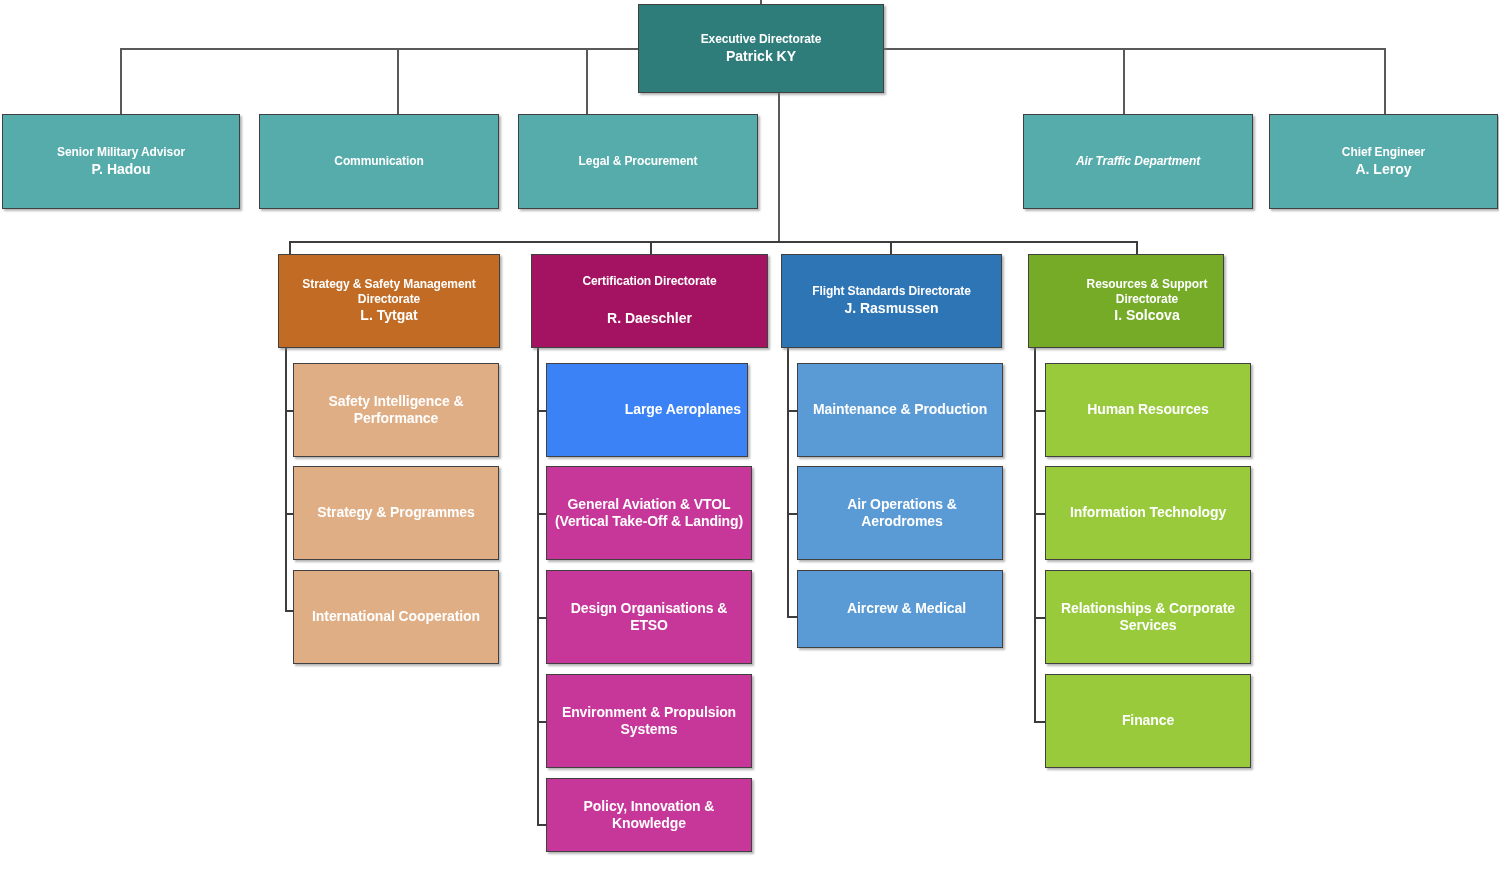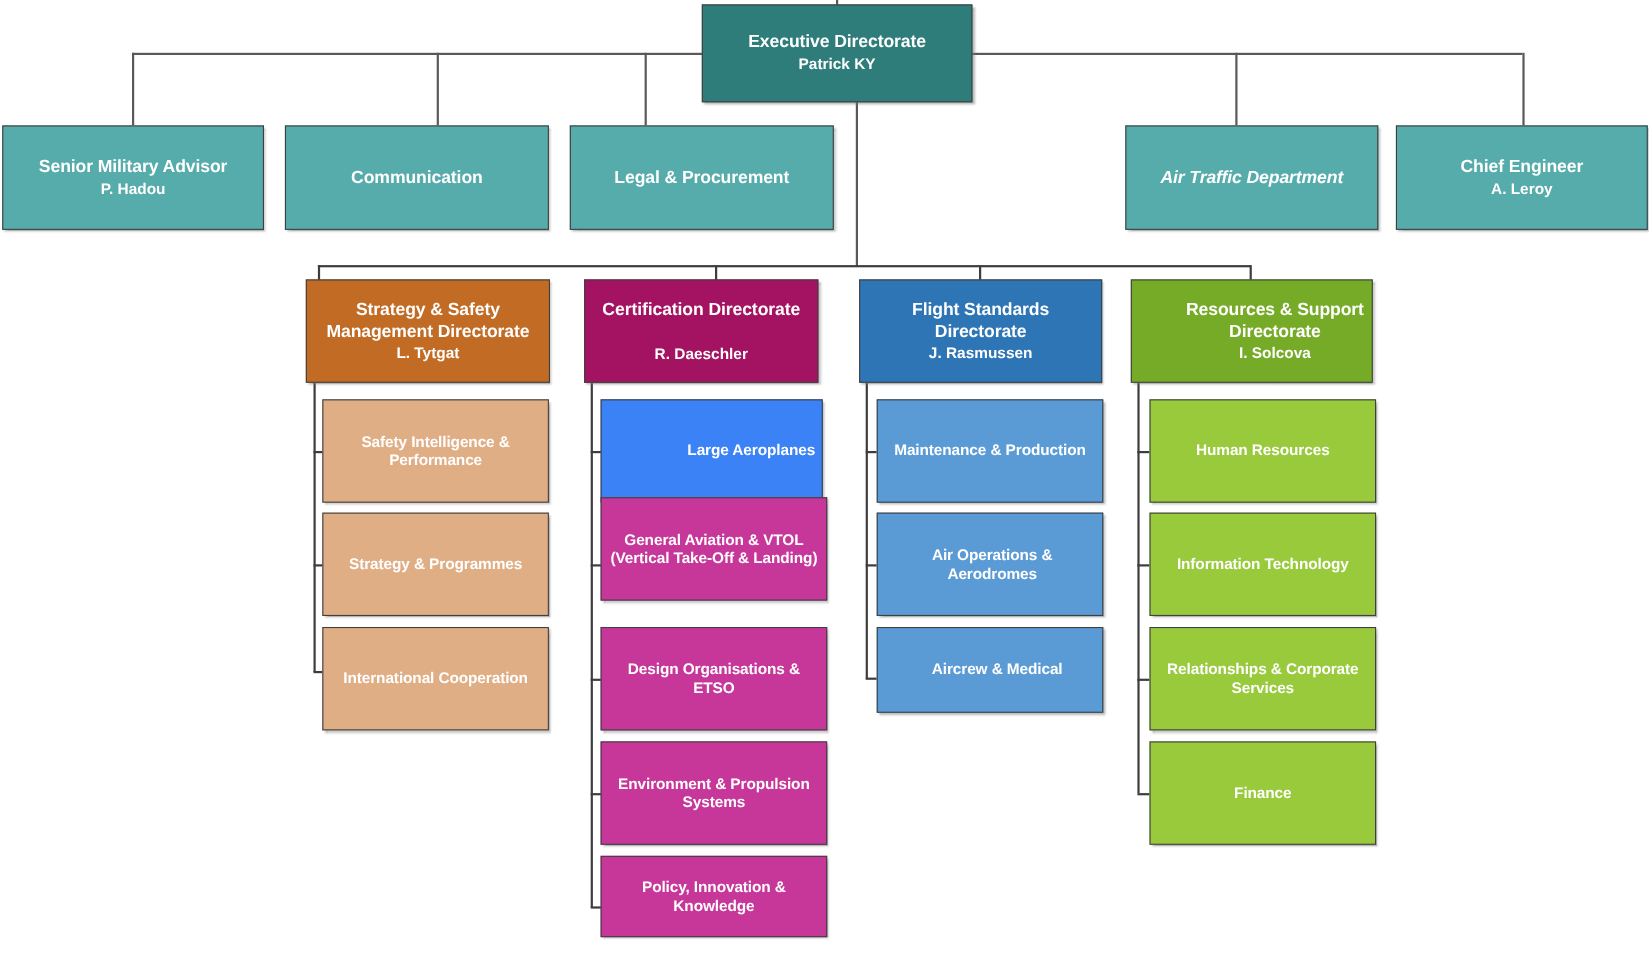--- a/index.html
+++ b/index.html
@@ -26,21 +26,21 @@
     flex-direction: column;
     align-items: center;
     justify-content: center;
     text-align: center;
     color: #ffffff;
     padding: 2px 6px;
     z-index: 5;
   }
   .node .title {
     font-weight: bold;
-    font-size: 16px;
+    font-size: 12px;
     line-height: 1.22;
     letter-spacing: -0.1px;
   }
   .node .person {
     font-weight: bold;
     font-size: 14px;
     line-height: 1.25;
     margin-top: 1px;
   }
   .node.sub .title {
@@ -127,49 +127,49 @@
   <div class="node" style="left:1269px; top:114px; width:229px; height:95px; background:#56ABAB;">
     <div class="title">Chief Engineer</div>
     <div class="person">A. Leroy</div>
   </div>
 
   <div class="node" style="left:278px; top:254px; width:222px; height:94px; background:#C16B24;">
     <div class="title">Strategy &amp; Safety Management Directorate</div>
     <div class="person">L. Tytgat</div>
   </div>
 
-  <div class="node" style="left:531px; top:254px; width:213px; height:94px; background:#A41362;gap:20px;">
+  <div class="node" style="left:531px; top:254px; width:237px; height:94px; background:#A41362;gap:20px;">
     <div class="title">Certification Directorate</div>
     <div class="person">R. Daeschler</div>
   </div>
 
   <div class="node" style="left:781px; top:254px; width:221px; height:94px; background:#2E75B6;">
     <div class="title">Flight Standards Directorate</div>
     <div class="person">J. Rasmussen</div>
   </div>
 
-  <div class="node" style="left:1028px; top:254px; width:220px; height:94px; background:#76AB28;padding-left:48px;">
+  <div class="node" style="left:1028px; top:254px; width:196px; height:94px; background:#76AB28;padding-left:48px;">
     <div class="title">Resources &amp; Support Directorate</div>
     <div class="person">I. Solcova</div>
   </div>
 
   <div class="node sub" style="left:293px; top:363px; width:206px; height:94px; background:#E0AE85;">
     <div class="title">Safety Intelligence &amp; Performance</div>
   </div>
   <div class="node sub" style="left:293px; top:466px; width:206px; height:94px; background:#E0AE85;">
     <div class="title">Strategy &amp; Programmes</div>
   </div>
   <div class="node sub" style="left:293px; top:570px; width:206px; height:94px; background:#E0AE85;">
     <div class="title">International Cooperation</div>
   </div>
 
   <div class="node sub" style="left:546px; top:363px; width:202px; height:94px; background:#3b82f6;align-items:flex-end;">
     <div class="title">Large Aeroplanes</div>
   </div>
-  <div class="node sub" style="left:546px; top:452px; width:206px; height:94px; background:#C7379A;">
+  <div class="node sub" style="left:546px; top:466px; width:206px; height:94px; background:#C7379A;">
     <div class="title">General Aviation &amp; VTOL (Vertical Take-Off &amp; Landing)</div>
   </div>
   <div class="node sub" style="left:546px; top:570px; width:206px; height:94px; background:#C7379A;">
     <div class="title">Design Organisations &amp; ETSO</div>
   </div>
   <div class="node sub" style="left:546px; top:674px; width:206px; height:94px; background:#C7379A;">
     <div class="title">Environment &amp; Propulsion Systems</div>
   </div>
   <div class="node sub" style="left:546px; top:778px; width:206px; height:74px; background:#C7379A;">
     <div class="title">Policy, Innovation &amp; Knowledge</div>

